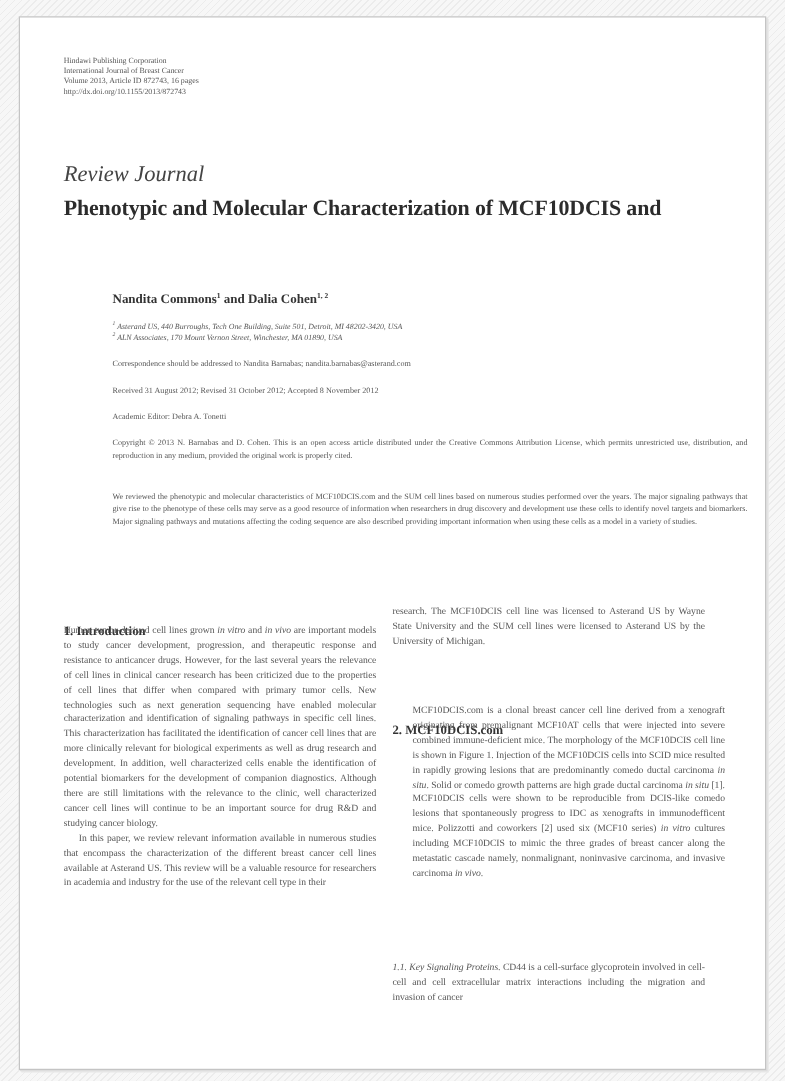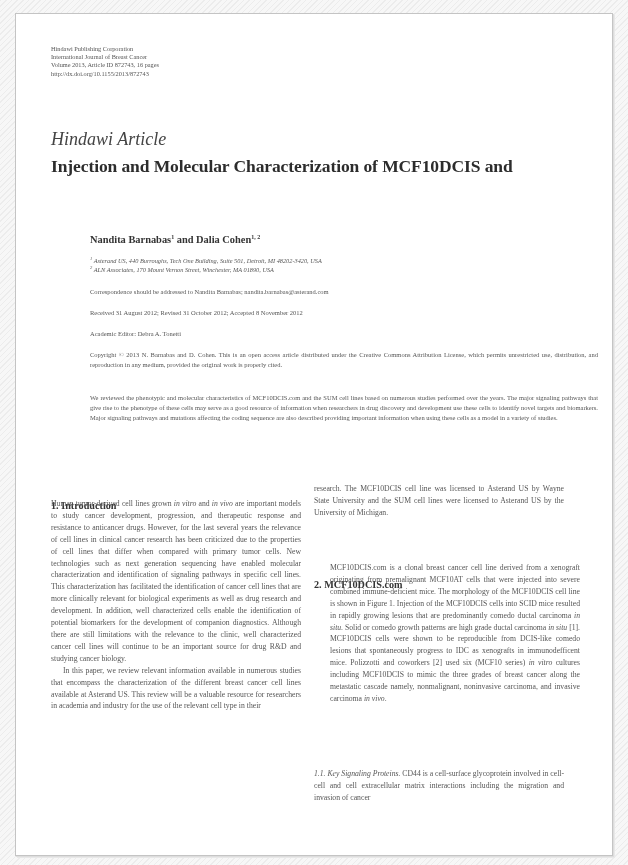--- a/index.html
+++ b/index.html
@@ -38,28 +38,28 @@
 
 <div class="page">
 
   <div class="abs header">
     <div>Hindawi Publishing Corporation</div>
     <div>International Journal of Breast Cancer</div>
     <div>Volume 2013, Article ID 872743, 16 pages</div>
     <div>http://dx.doi.org/10.1155/2013/872743</div>
   </div>
 
-  <div class="abs article-type">Hindawi Article</div>
+  <div class="abs article-type">Review Journal</div>
 
   <div class="abs title">
-    <div>Injection and Molecular Characterization of MCF10DCIS and</div>
+    <div>Phenotypic and Molecular Characterization of MCF10DCIS and</div>
   </div>
 
   <div class="abs authors">
-    <span>Nandita Barnabas</span><sup>1</sup><span> and </span><span>Dalia Cohen</span><sup>1, 2</sup>
+    <span>Nandita Commons</span><sup>1</sup><span> and </span><span>Dalia Cohen</span><sup>1, 2</sup>
   </div>
 
   <div class="abs aff" style="top:242px;">
     <sup>1</sup>
     <span>Asterand US, 440 Burroughs, Tech One Building, Suite 501, Detroit, MI 48202-3420, USA</span>
   </div>
   <div class="abs aff" style="top:251px;">
     <sup>2</sup>
     <span>ALN Associates, 170 Mount Vernon Street, Winchester, MA 01890, USA</span>
   </div>

